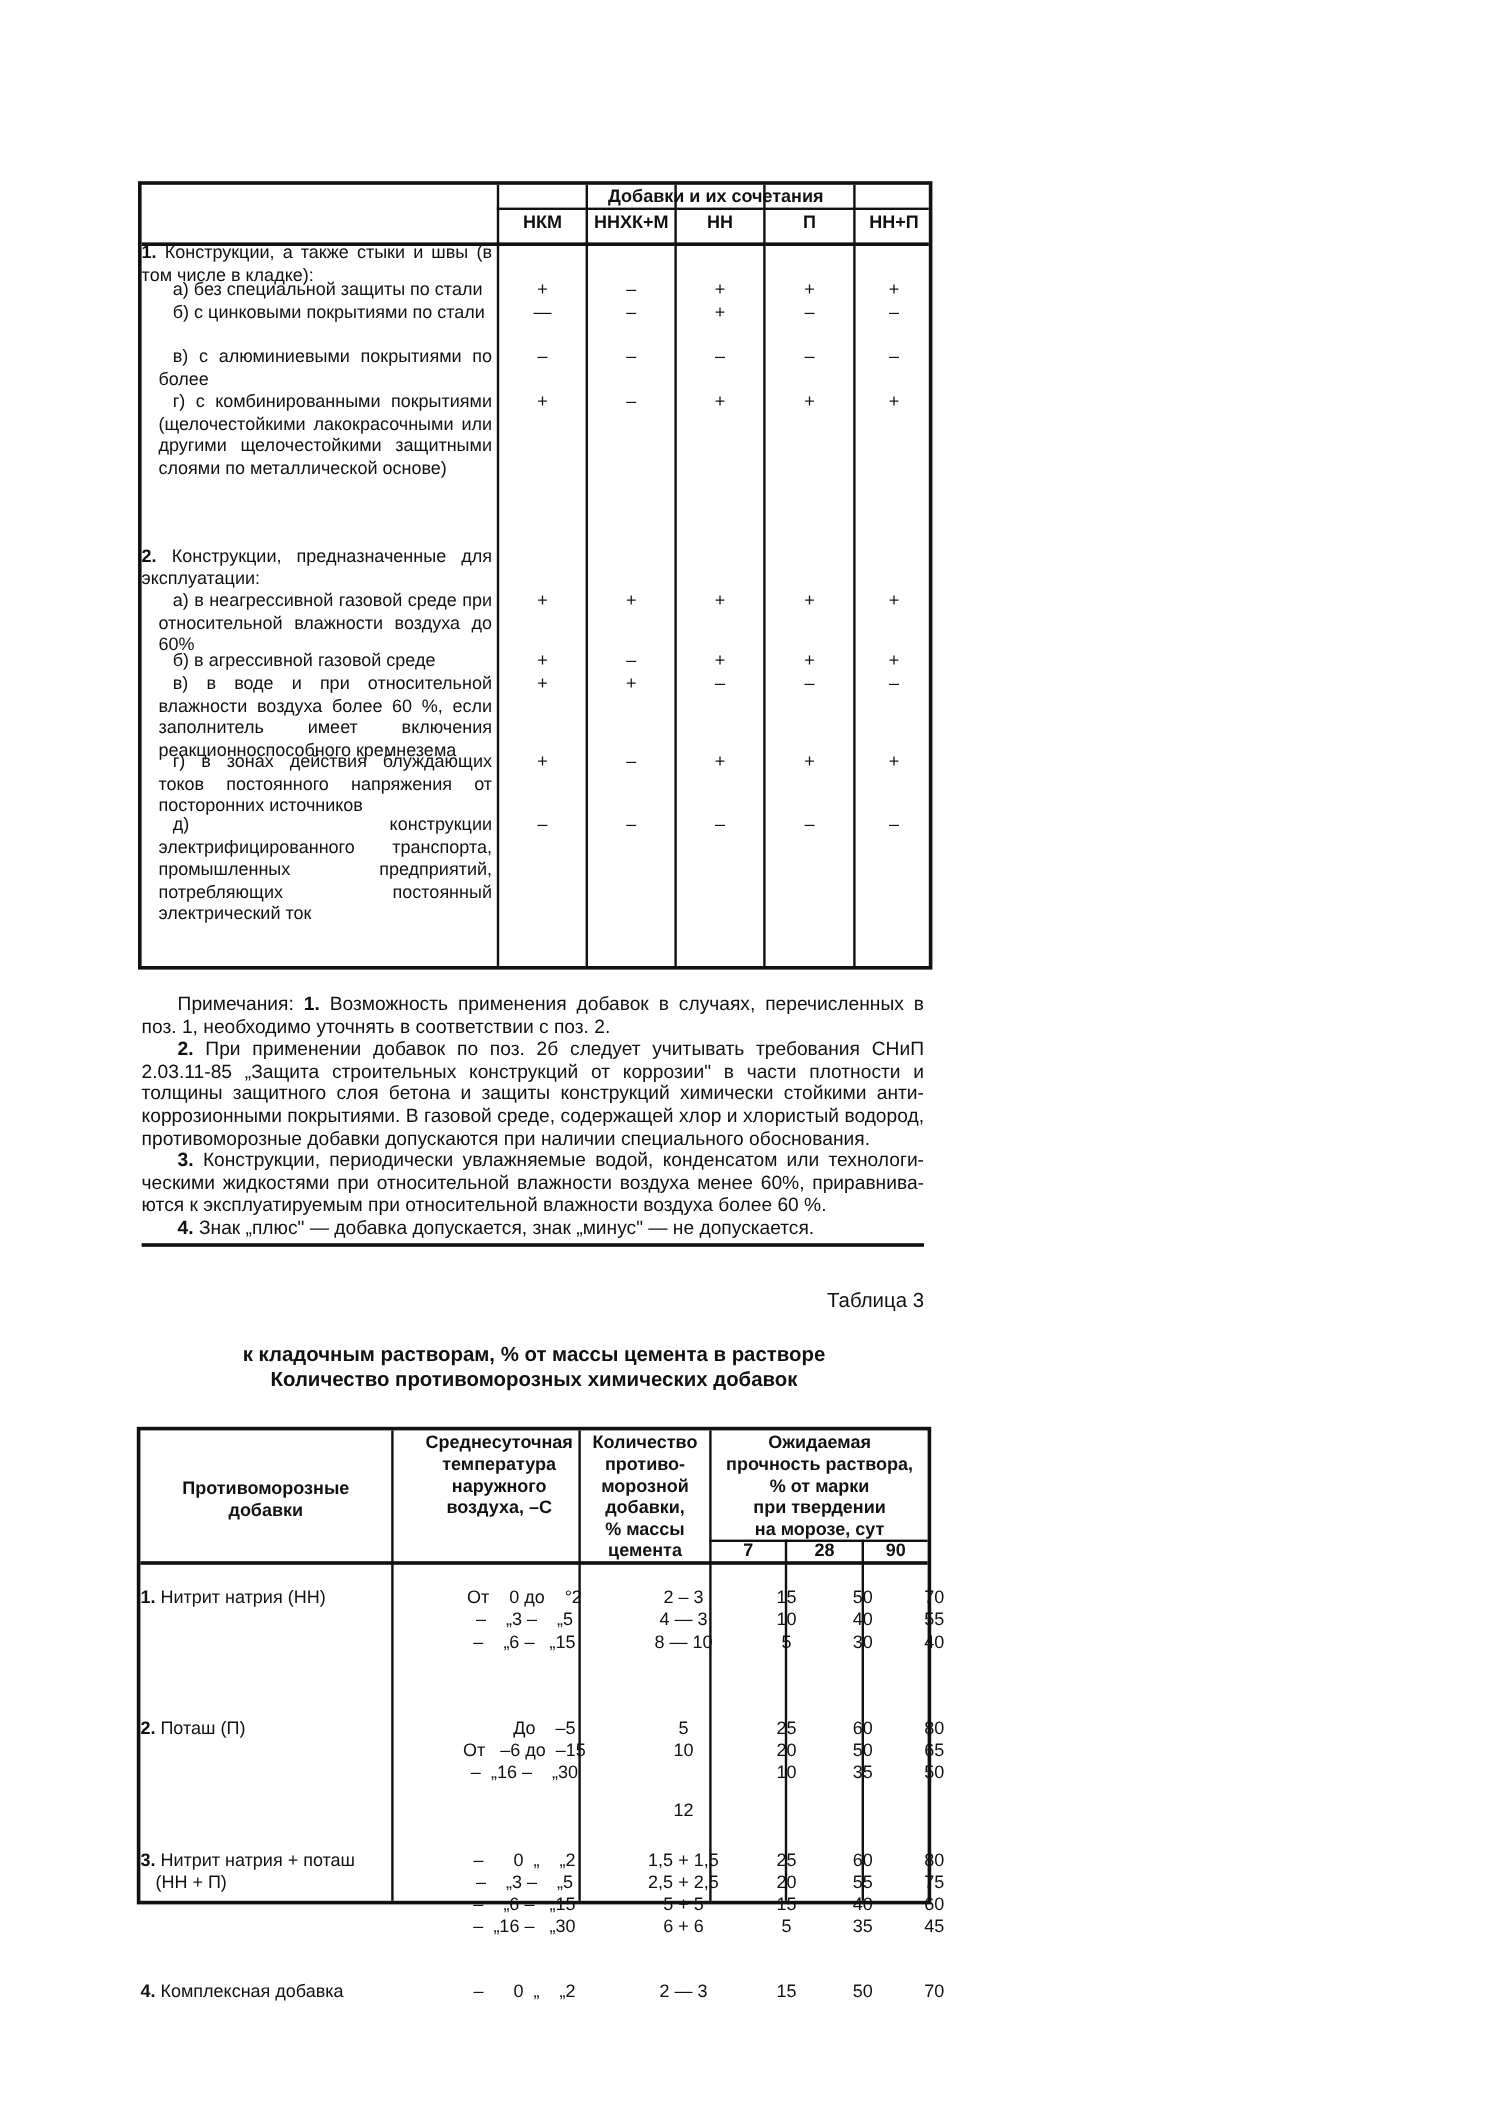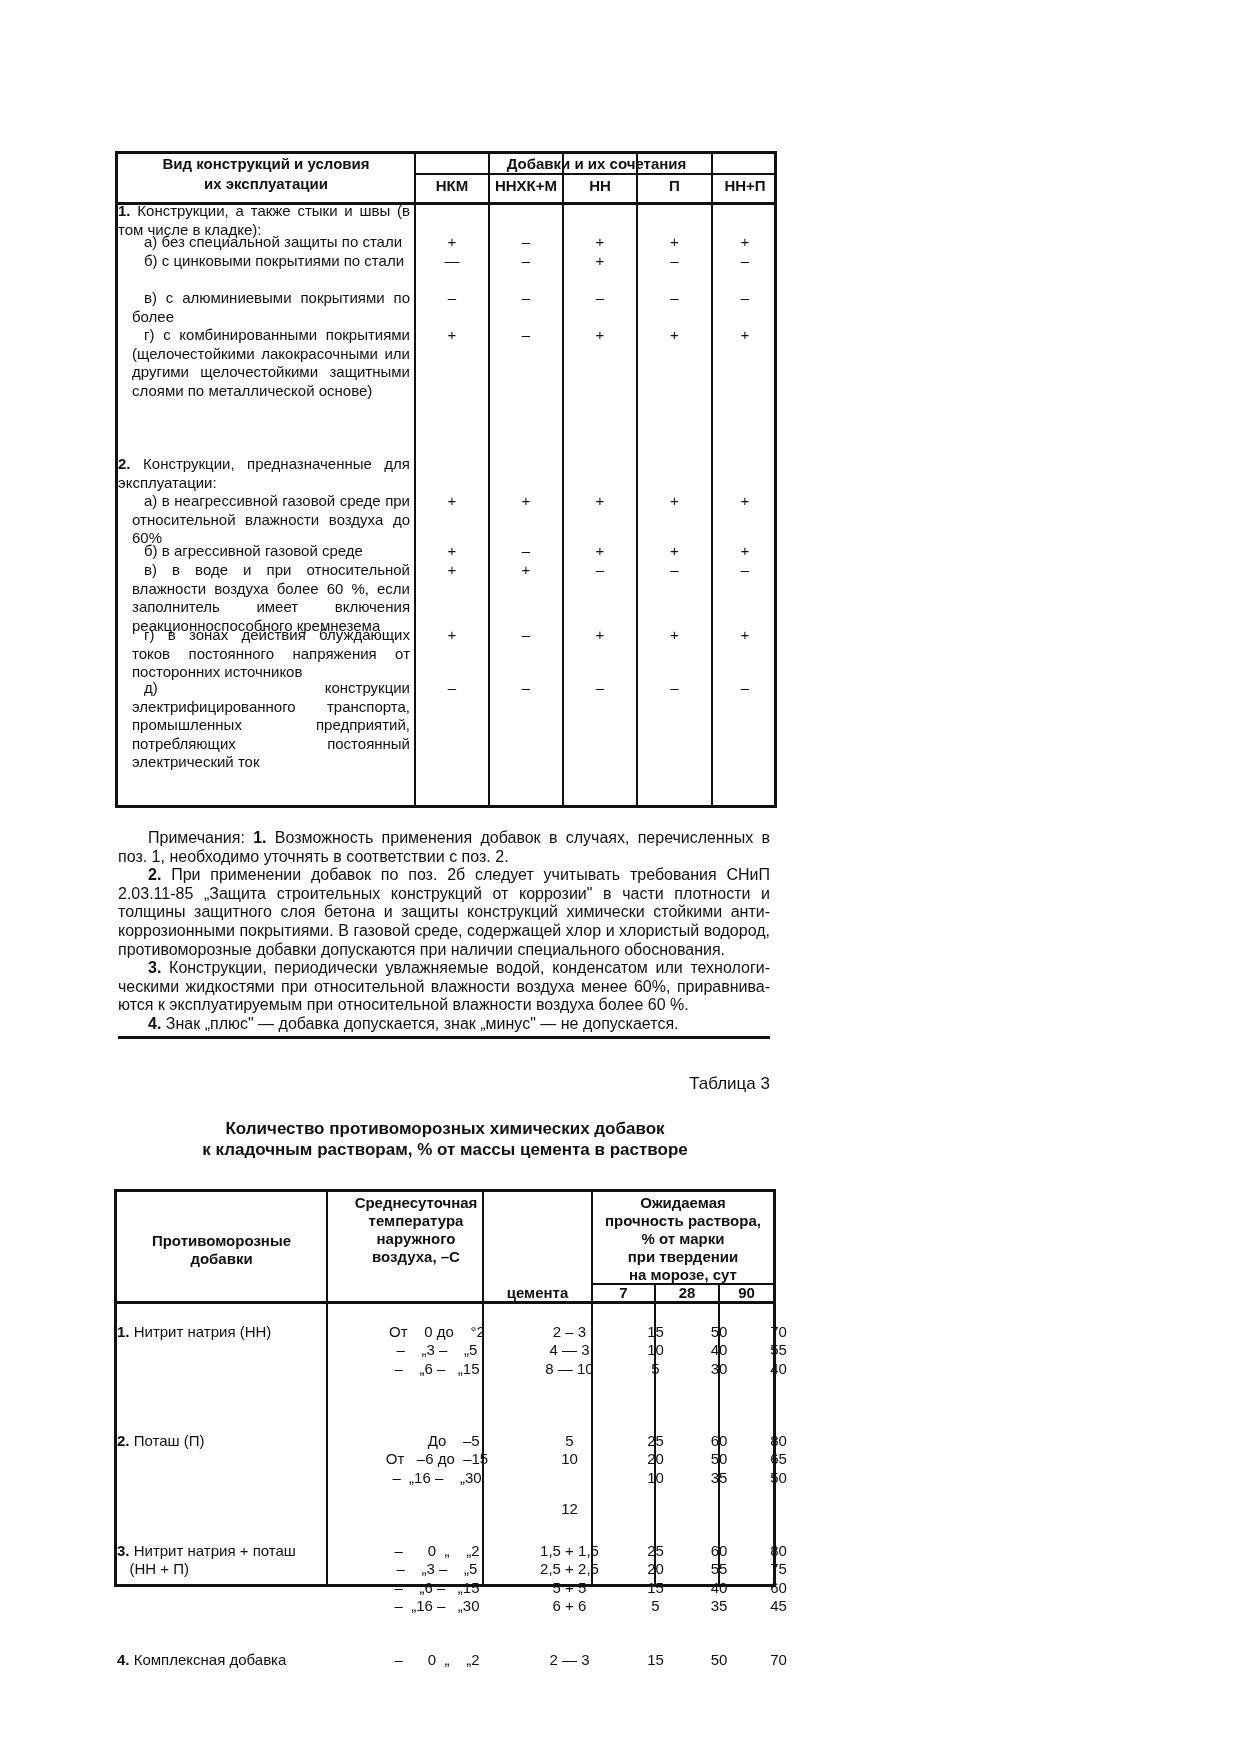--- a/index.html
+++ b/index.html
@@ -39,24 +39,20 @@
 
 <div id="t1" class="abs">
   <div class="hdr"></div>
   <div class="subline"></div>
   <div class="vline" style="left:296px"></div>
   <div class="vline" style="left:370px"></div>
   <div class="vline" style="left:444px"></div>
   <div class="vline" style="left:518px"></div>
   <div class="vline" style="left:593px"></div>
 
-  <div class="hcell" style="left:0;top:0;width:296px;">
-    <div>Вид конструкций и условия</div>
-    <div style="margin-top:1px">их эксплуатации</div>
-  </div>
   <div class="hcell" style="left:298px;top:0;width:361px;">Добавки и их сочетания</div>
   <div class="hcell" style="left:298px;top:22px;width:72px;">НКМ</div>
   <div class="hcell" style="left:372px;top:22px;width:72px;">ННХК+М</div>
   <div class="hcell" style="left:446px;top:22px;width:72px;">НН</div>
   <div class="hcell" style="left:520px;top:22px;width:73px;">П</div>
   <div class="hcell" style="left:595px;top:22px;width:64px;">НН+П</div>
 
   <div id="t1-body">
       <div class="row" style="top: 48px;">
         <div class="desc"><b>1.</b> <span>Конструкции, а также стыки и швы (в том числе в кладке):</span></div>
@@ -142,39 +138,44 @@
 <div id="notes" class="abs">
     <p><span>Примечания:</span> <b>1.</b> <span>Возможность применения добавок в случаях, перечисленных в поз. 1, необходимо уточнять в соответствии с поз. 2.</span></p>
     <p><b>2.</b> <span>При применении добавок  по  поз. 2б следует учитывать требования СНиП 2.03.11-85 „Защита строительных конструкций от коррозии" в части плотности и толщины защитного слоя бетона и защиты конструкций химически стойкими анти-коррозионными покрытиями. В газовой среде, содержащей хлор и хлористый водород, противоморозные добавки допускаются при наличии специального обоснования.</span></p>
     <p><b>3.</b> <span>Конструкции, периодически увлажняемые водой, конденсатом или технологи-ческими жидкостями при относительной влажности воздуха менее 60%, приравнива-ются к эксплуатируемым при относительной влажности воздуха более 60 %.</span></p>
     <p><b>4.</b> <span>Знак „плюс" — добавка допускается, знак „минус" — не допускается.</span></p>
   </div>
 <div id="notes-rule" class="abs"></div>
 
 <div id="tab3-label" class="abs">Таблица 3</div>
 <div id="tab3-title" class="abs">
+  <div>к кладочным растворам, % от массы цемента в растворе</div>
   <div>Количество противоморозных химических добавок</div>
-  <div>к кладочным растворам, % от массы цемента в растворе</div>
 </div>
 
 <div id="t3" class="abs">
   <div class="vline" style="left:209px"></div>
   <div class="vline" style="left:365px"></div>
   <div class="vline" style="left:474px"></div>
   <div class="vline" style="left:537px;top:91px"></div>
   <div class="vline" style="left:601px;top:91px"></div>
   <div class="hsub" style="left:474px;right:0;top:91px;"></div>
   <div class="hrule" style="top:109px;"></div>
 
   <div class="hcell" style="left:0;top:40px;width:209px;white-space:pre;">Противоморозные
 добавки</div>
   <div class="hcell" style="left:222px;top:2px;width:154px;white-space:pre;">Среднесуточная
 температура
 наружного
 воздуха, –С</div>
+  <div class="hcell" style="left:367px;top:2px;width:107px;white-space:pre;">Количество
+противо-
+морозной
+добавки,
+% массы</div>
   <div class="hcell" style="left:367px;top:92px;width:107px;">цемента</div>
   <div class="hcell" style="left:476px;top:2px;width:180px;white-space:pre;">Ожидаемая
 прочность раствора,
 % от марки
 при твердении
 на морозе, сут</div>
   <div class="hcell" style="left:476px;top:92px;width:61px;">7</div>
   <div class="hcell" style="left:539px;top:92px;width:62px;">28</div>
   <div class="hcell" style="left:603px;top:92px;width:53px;">90</div>
 

